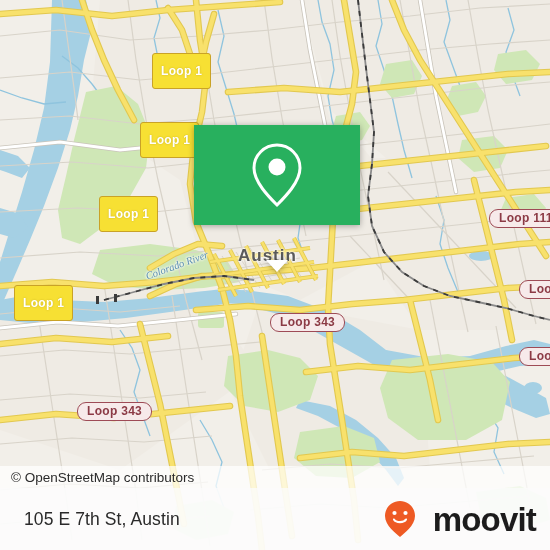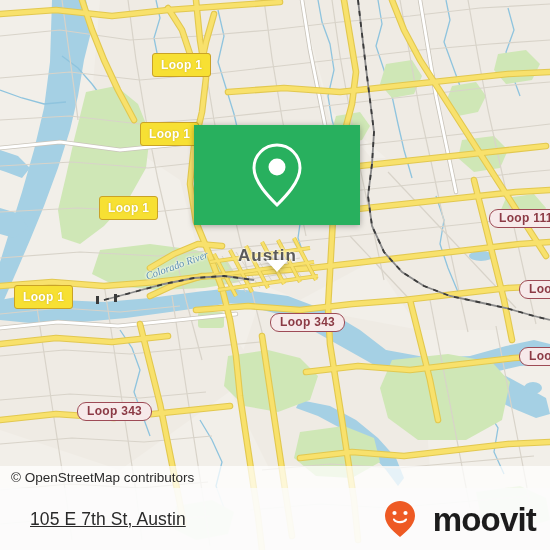--- a/index.html
+++ b/index.html
@@ -36,21 +36,21 @@
     white-space: nowrap;
     letter-spacing: 0.3px;
   }
   .badge-motorway {
     background: #f7e033;
     border: 1.5px solid #c9a227;
     border-radius: 3px;
     color: #fff;
     font-size: 12px;
     padding: 1px 8px 2px 8px;
-    height: 24px;
+    height: 36px;
     text-shadow: 0 0 2px rgba(120,95,0,.35);
   }
   .badge-trunk {
     background: #f7eaea;
     border: 1.5px solid #9e4b56;
     border-radius: 9px;
     color: #8c3a45;
     font-size: 12px;
     padding: 1px 9px 2px 9px;
     height: 19px;
@@ -134,25 +134,24 @@
     position: absolute;
     left: 0; top: 488px;
     width: 550px; height: 62px;
     background: rgba(252,252,252,0.94);
     display: flex;
     align-items: center;
     justify-content: space-between;
     z-index: 35;
   }
   #address-text {
-    padding-left: 30px;
+    padding-left: 24px;
     font-size: 17.5px;
     color: #2a2a2a;
     letter-spacing: .1px;
-    text-decoration: underline;
   }
   #brand-logo {
     display: flex;
     align-items: center;
     padding-right: 14px;
     gap: 16px;
   }
   #brand-wordmark {
     font-size: 33px;
     font-weight: bold;

